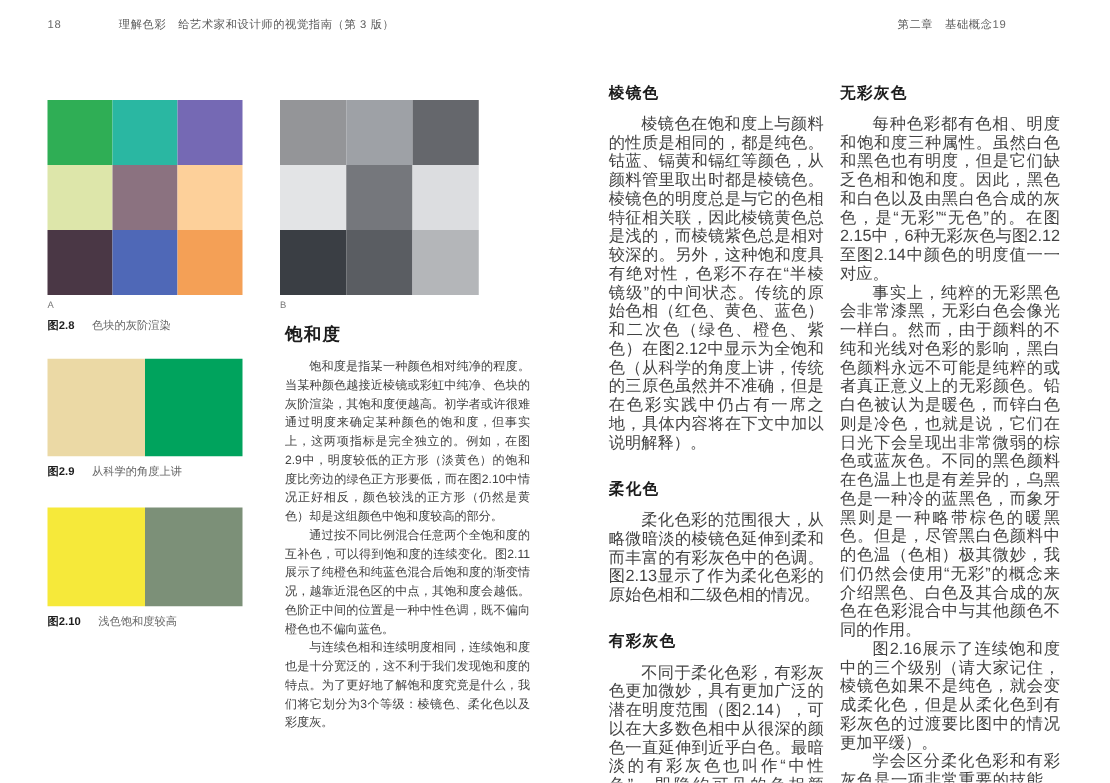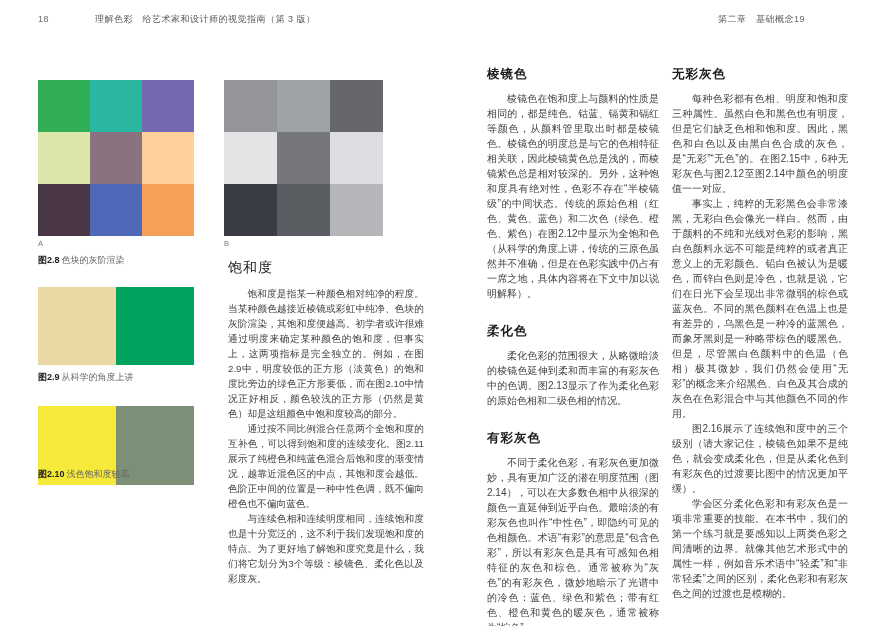--- a/index.html
+++ b/index.html
@@ -49,26 +49,26 @@
   .grid-label-b { left: 224px; }
 
   
   .fig-caption {
     font-size: 9px;
     color: #666;
   }
   .fig-caption .fig-num {
     font-weight: bold;
     color: #1e1e1e;
-    margin-right: 2px;
+    margin-right: 14px;
     text-align: right;
   }
   .caption-2-8  { left: 38px; top: 254px; }
   .caption-2-9  { left: 38px; top: 371px; }
-  .caption-2-10 { left: 38px; top: 468px; }
+  .caption-2-10 { left: 38px; top: 491px; }
 
   
   .swatch-pair {
     left: 38px;
     width: 156px;
     display: flex;
   }
   .swatch-pair .swatch { flex: 1; height: 100%; }
   .fig-2-9  { top: 287px; height: 78px; }
   .fig-2-10 { top: 406px; height: 79px; }
@@ -79,27 +79,27 @@
     text-indent: 2em;
     color: #424242;
   }
   .left-col {
     left: 228px; top: 259px; width: 196px;
   }
   .left-col p { font-size: 9.7px; line-height: 15px; }
   .left-col h2 {
     font-size: 14px;
     color: #1c1c1c;
-    font-weight: normal;
+    font-weight: bold;
     margin-bottom: 9px;
     letter-spacing: 1px;
   }
   .right-col-1 { left: 487px; top: 66px; width: 172px; }
   .right-col-2 { left: 672px; top: 66px; width: 176px; }
-  .right-col-1 p, .right-col-2 p { font-size: 10px; line-height: 15px; }
+  .right-col-1 p, .right-col-2 p { font-size: 13px; line-height: 15px; }
   .right-col-1 h3, .right-col-2 h3 {
     font-size: 12.5px;
     color: #1c1c1c;
     font-weight: bold;
     margin-bottom: 8px;
     letter-spacing: 1px;
   }
   .section + .section { margin-top: 22px; }
 </style>
 </head>

